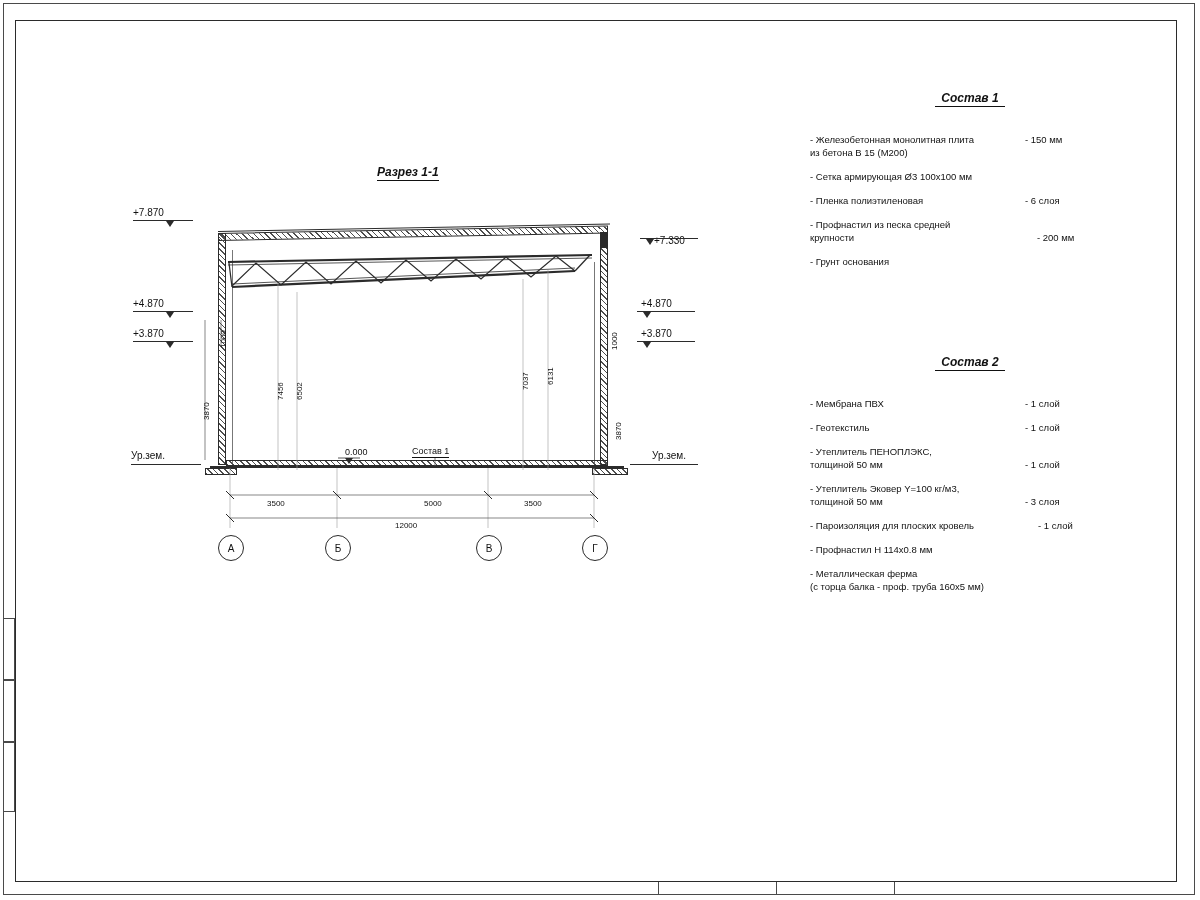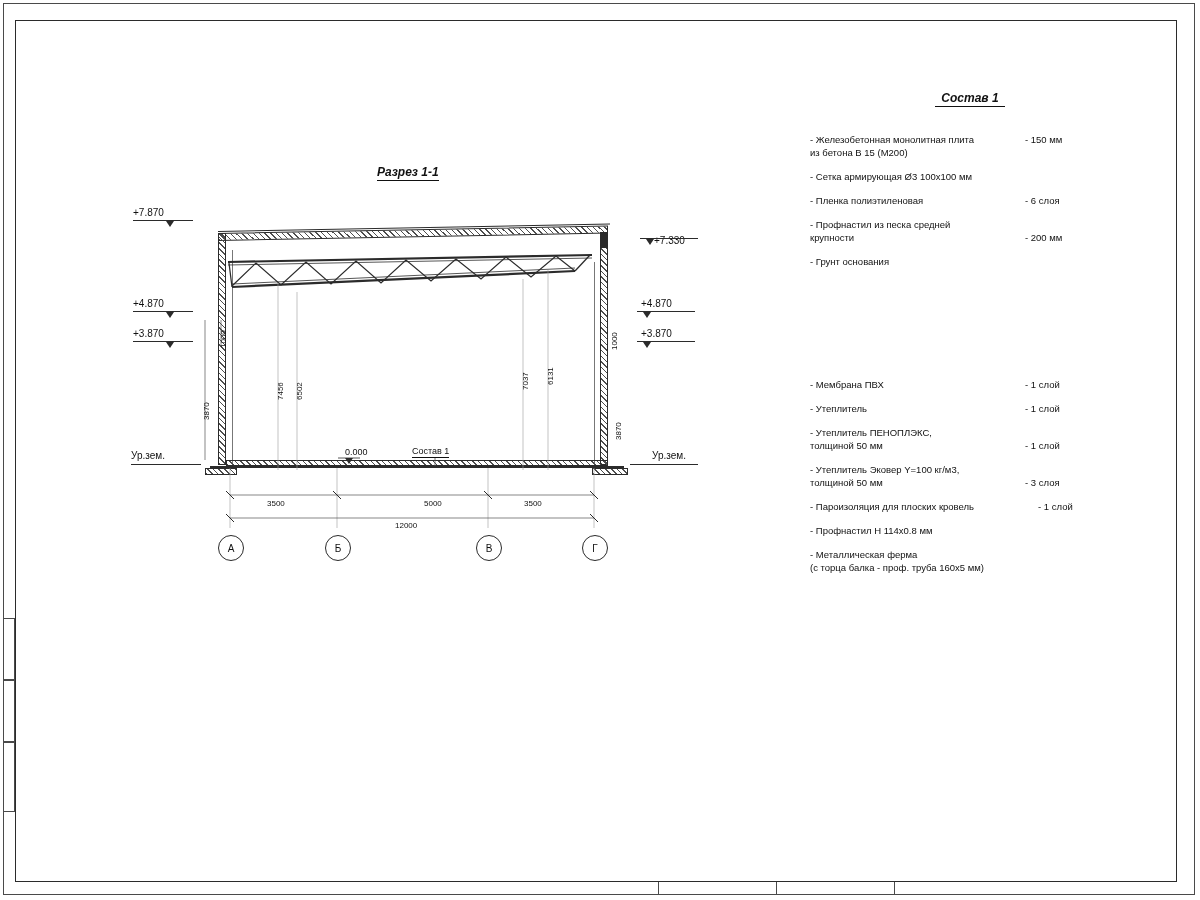--- a/index.html
+++ b/index.html
@@ -306,36 +306,39 @@
       <span class="spec-label">- Сетка армирующая Ø3 100х100 мм</span>
       <span class="spec-value"></span>
     </div>
     <div class="spec-row">
       <span class="spec-label">- Пленка полиэтиленовая</span>
       <span class="spec-value">- 6 слоя</span>
     </div>
     <div class="spec-row">
       <span class="spec-label">- Профнастил из песка средней
   крупности</span>
-      <span class="spec-value" style="padding-top:13px;">- 200 мм</span>
+      <span class="spec-value" style="padding-top:13px;margin-left:12px;">- 200 мм</span>
     </div>
     <div class="spec-row">
       <span class="spec-label">- Грунт основания</span>
       <span class="spec-value"></span>
     </div>
   </div>
 
   <div class="spec" style="left:810px; top:352px;">
+    <div class="spec-title-wrap">
+      <span class="spec-title">Состав 2</span>
+    </div>
     <div style="height:26px;"></div>
     <div class="spec-row">
       <span class="spec-label">- Мембрана ПВХ</span>
       <span class="spec-value">- 1 слой</span>
     </div>
     <div class="spec-row">
-      <span class="spec-label">- Утеплитель</span>
+      <span class="spec-label">- Геотекстиль</span>
       <span class="spec-value">- 1 слой</span>
     </div>
     <div class="spec-row">
       <span class="spec-label">- Утеплитель ПЕНОПЛЭКС,
   толщиной 50 мм</span>
       <span class="spec-value" style="padding-top:13px;">- 1 слой</span>
     </div>
     <div class="spec-row">
       <span class="spec-label">- Утеплитель Эковер Y=100 кг/м3,
   толщиной 50 мм</span>

